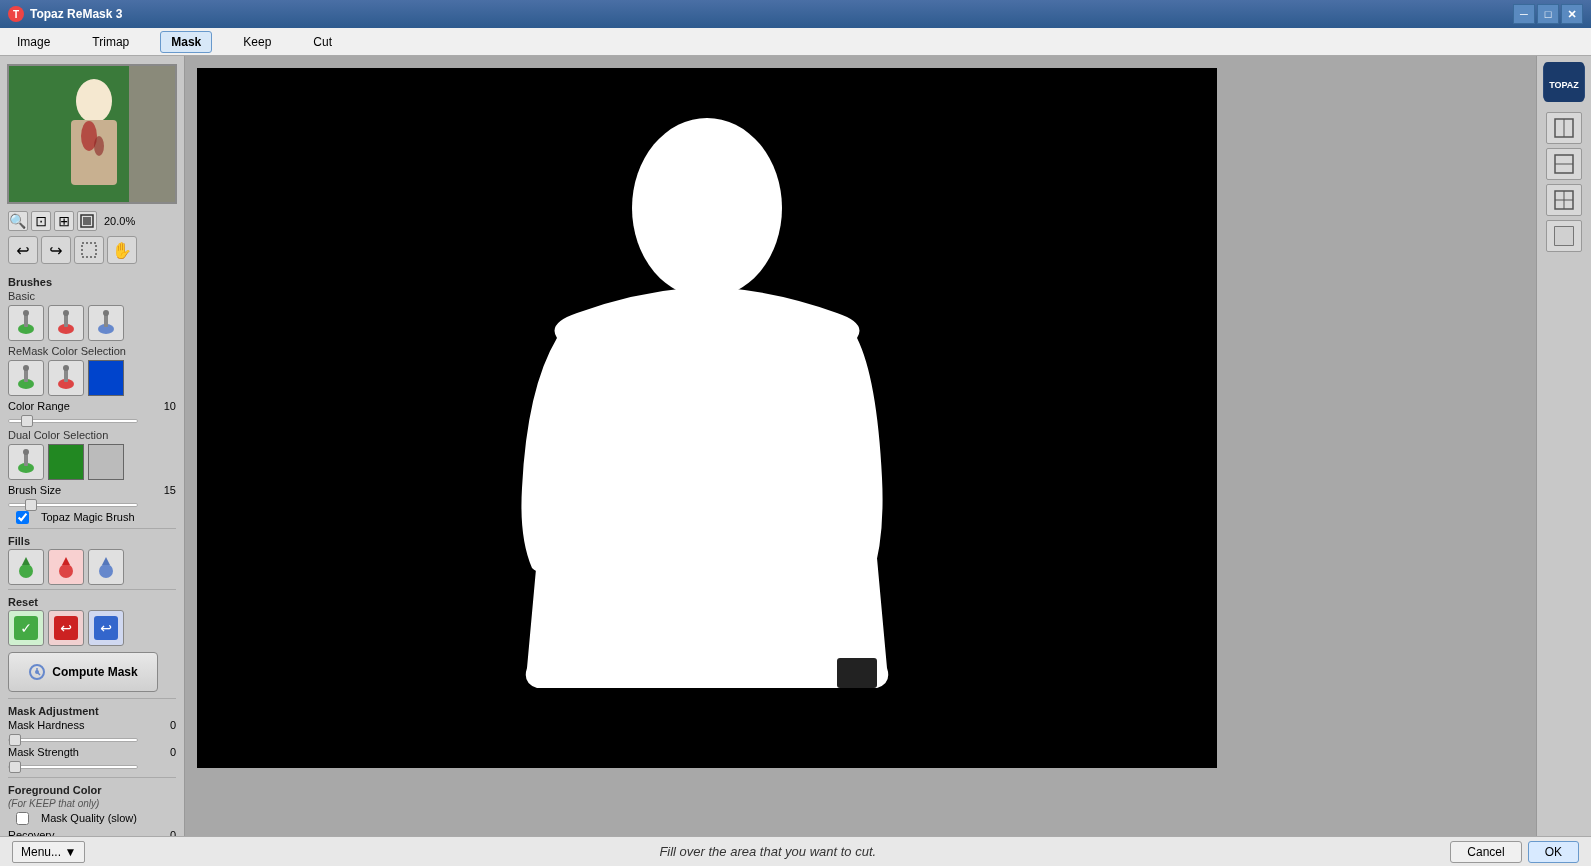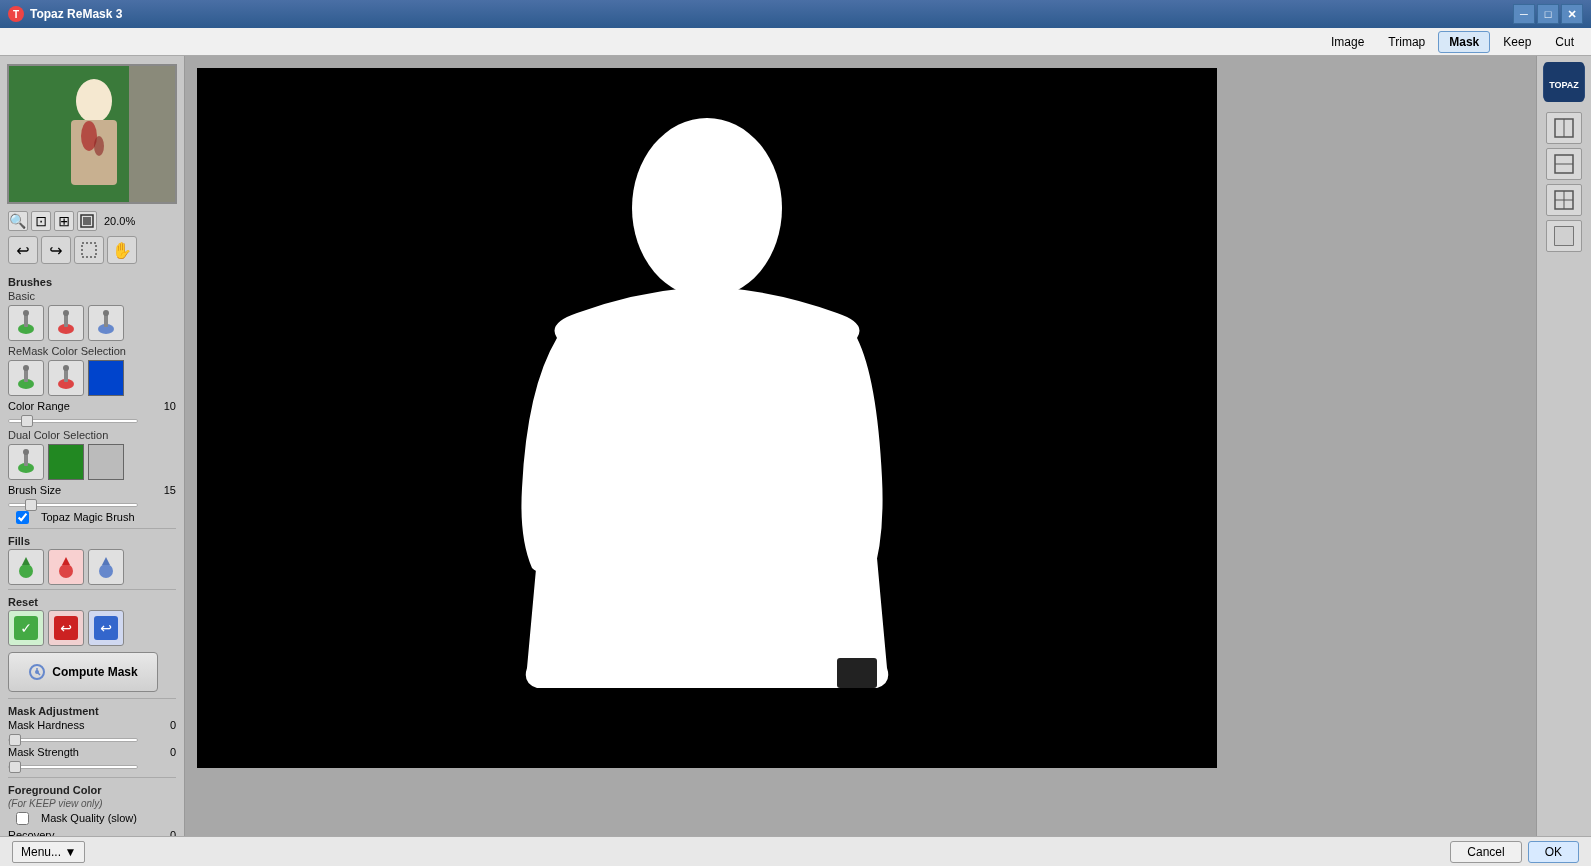--- a/index.html
+++ b/index.html
@@ -57,22 +57,21 @@
     }
 
     
     #menubar {
       height: 28px;
       background: #f0f0f0;
       border-bottom: 1px solid #aaa;
       display: flex;
       align-items: center;
       padding: 0 6px;
-      gap: 2px;
-      justify-content: flex-end;
+      gap: 20px;
     }
     .menu-item {
       padding: 3px 10px;
       cursor: pointer;
       border: 1px solid transparent;
       border-radius: 3px;
       font-size: 12px;
     }
     .menu-item.active {
       background: #d8e8f8;
@@ -625,21 +624,21 @@
       <div class="param-row">
         <span class="slider-label">Mask Strength</span>
         <span class="slider-value">0</span>
       </div>
       <input type="range" min="0" max="100" value="0" style="margin-bottom: 4px;">
 
       <div class="divider"></div>
 
       
       <div class="section-header">Foreground Color</div>
-      <div class="small-italic" style="margin-bottom:3px;">(For KEEP view only)</div>
+      <div class="small-italic" style="margin-bottom:3px;">(For KEEP that only)</div>
 
       <div class="check-row">
         <input type="checkbox" style="">
         <span>Mask Quality (slow)</span>
       </div>
 
       <div class="param-row">
         <span class="slider-label">Recovery</span>
         <span class="slider-value">0</span>
       </div>
@@ -710,17 +709,18 @@
 
 </div>
 
 <div id="statusbar">
   <div id="statusbar-left">
     <div id="menu-dropdown">
       <span>Menu...</span>
       <span> ▼</span>
     </div>
   </div>
+  <span id="status-message">Fill over the area that you want to cut.</span>
   <div id="statusbar-right">
     <button class="status-action-btn">Cancel</button>
     <button class="status-action-btn" id="ok-btn">OK</button>
   </div>
 </div>
 
 </body></html>

